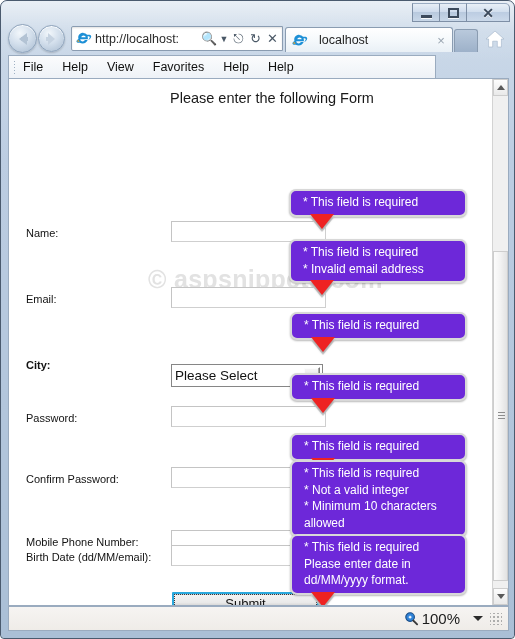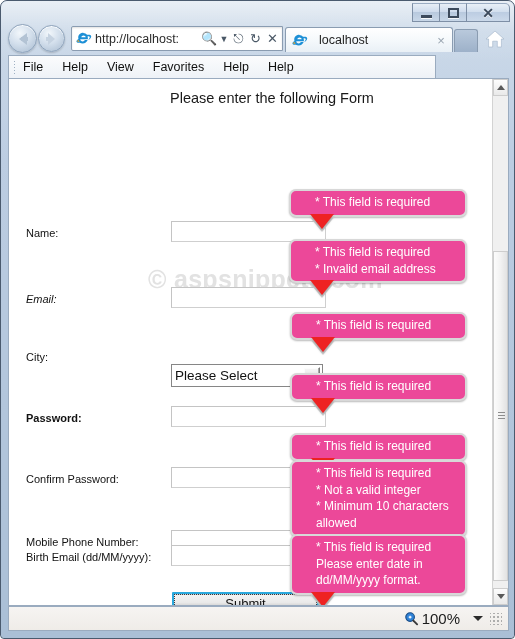--- a/index.html
+++ b/index.html
@@ -392,27 +392,27 @@
     display: flex; align-items: center; justify-content: center;
     font-size: 13px;
     color: #111111;
     font-family: Liberation Sans, sans-serif;
   }
 
   
   .tip {
     position: absolute;
     box-sizing: border-box;
-    background: #ec4899;
+    background: #6d28d9;
     border: 2px solid #d8d8d8;
     border-radius: 7px;
     color: #ffffff;
     font-size: 12px;
     line-height: 16.5px;
-    padding: 3px 8px 4px 24px;
+    padding: 3px 8px 4px 12px;
     font-family: "Liberation Sans", sans-serif;
     box-shadow: 0 1px 2px rgba(0,0,0,0.28);
     white-space: pre-line;
   }
   .tip::after {
     content: "";
     position: absolute;
     left: 19px;
     bottom: -14px;
     width: 0; height: 0;
@@ -547,41 +547,41 @@
 
   <div class="content">
     <div class="page">
 
       <div class="form-title">Please enter the following Form</div>
       <div class="watermark">© aspsnippets.com</div>
 
       <div class="row-label" style="left:17px; top:148px;">Name:</div>
       <div class="field" style="top:142px;"></div>
 
-      <div class="row-label" style="left:17px; top:214px;font-style:italic;">Email:</div>
+      <div class="row-label" style="left:17px; top:214px;">Email:</div>
       <div class="field" style="top:208px;"></div>
 
-      <div class="row-label" style="left:17px; top:272px;">City:</div>
+      <div class="row-label" style="left:17px; top:280px;font-weight:bold;">City:</div>
       <div class="select-field" style="top:266px;margin-top:19px;">
         <span>Please Select</span>
         <span class="select-arrowbox">
           <span class="select-arrow"></span>
         </span>
       </div>
 
-      <div class="row-label" style="left:17px; top:333px;font-weight:bold;">Password:</div>
+      <div class="row-label" style="left:17px; top:333px;">Password:</div>
       <div class="field" style="top:327px;"></div>
 
       <div class="row-label" style="left:17px; top:394px;">Confirm Password:</div>
       <div class="field" style="top:388px;"></div>
 
       <div class="row-label" style="left:17px; top:457px;">Mobile Phone Number:</div>
       <div class="field" style="top:451px;"></div>
 
-      <div class="row-label" style="left:17px; top:472px; top:472px;">Birth Email (dd/MM/yyyy):</div>
+      <div class="row-label" style="left:17px; top:472px; top:472px;">Birth Date (dd/MM/email):</div>
       <div class="field" style="top:466px;"></div>
 
       <div class="submit-wrap">
         <div class="submit-inner">Submit</div>
       </div>
 
       <div class="tip" style="left:280px; top:110px; width:178px;">* This field is required</div>
 
       <div class="tip" style="left:280px; top:160px; width:178px;">* This field is required
 * Invalid email address</div>

